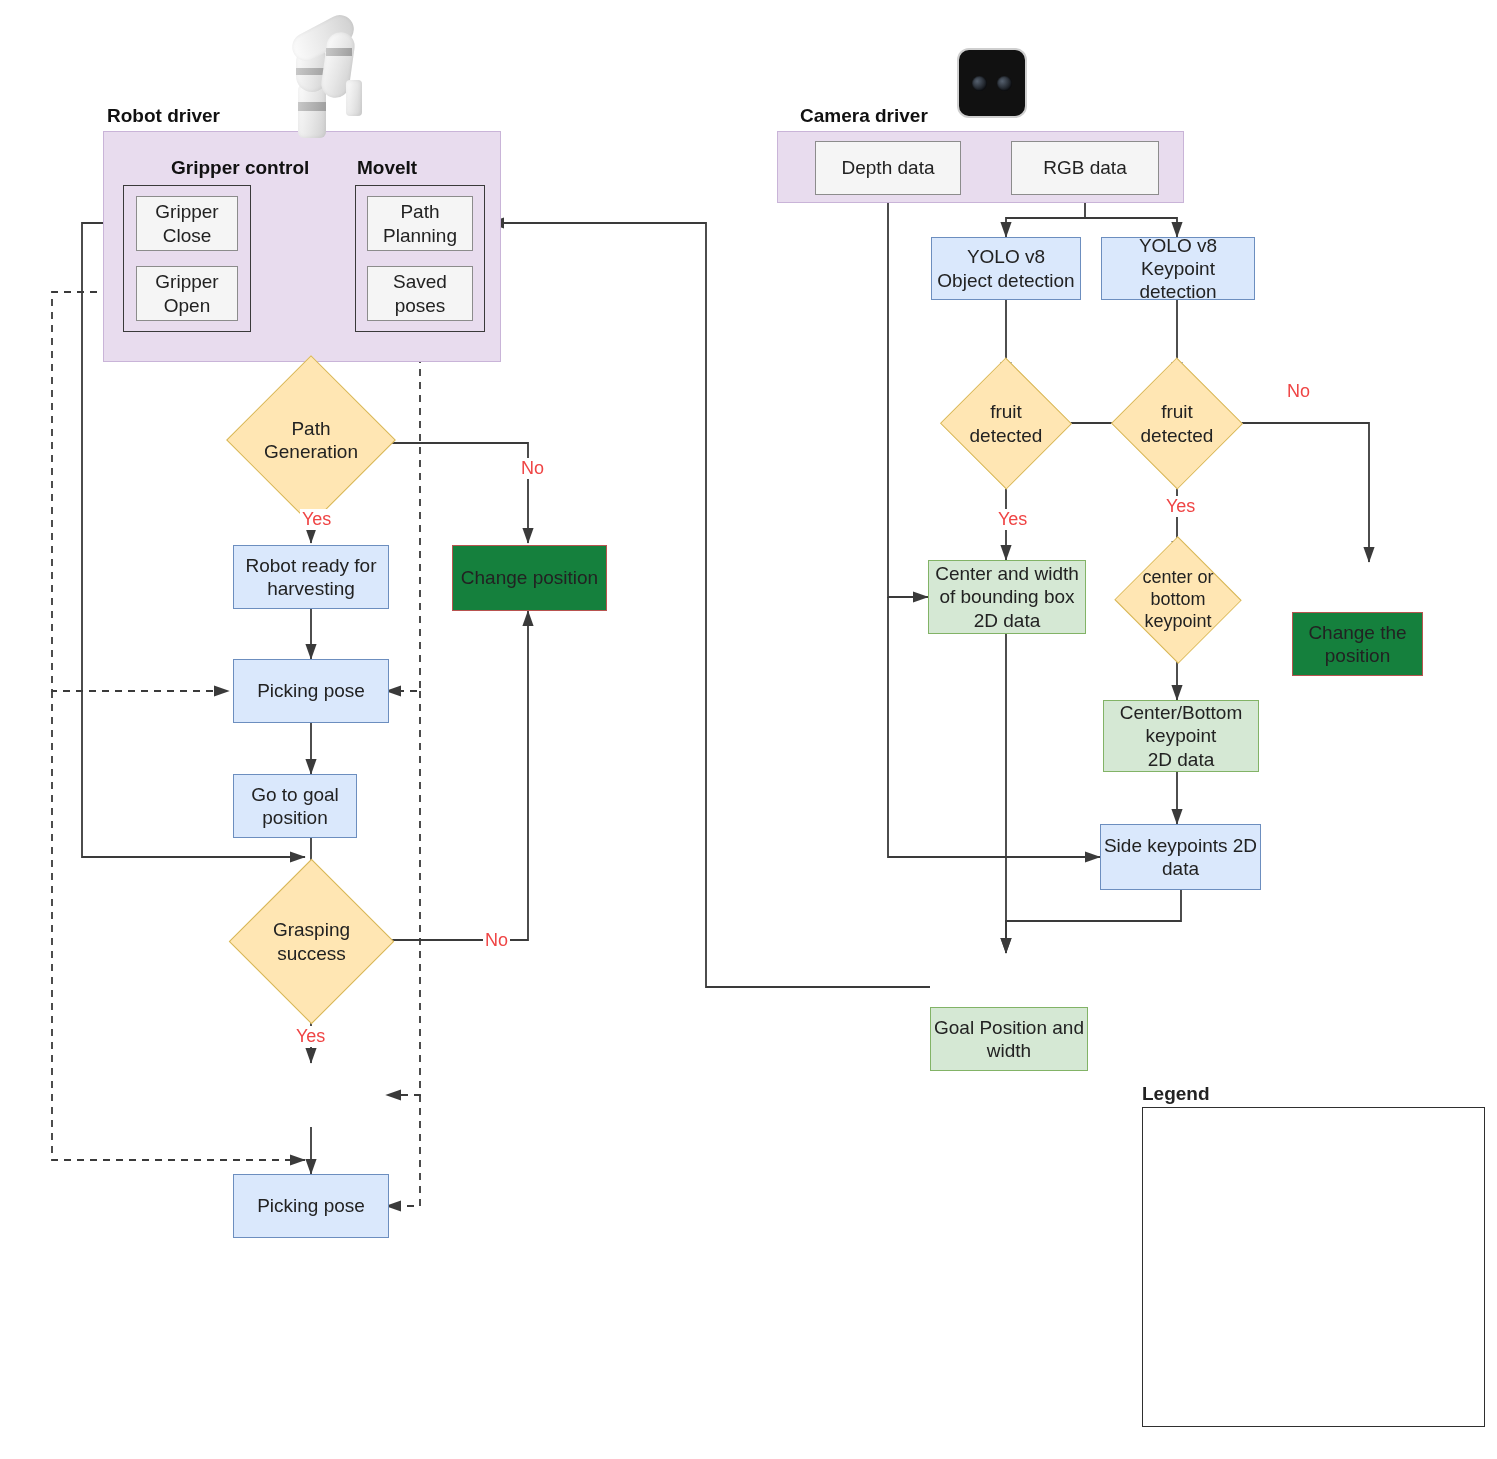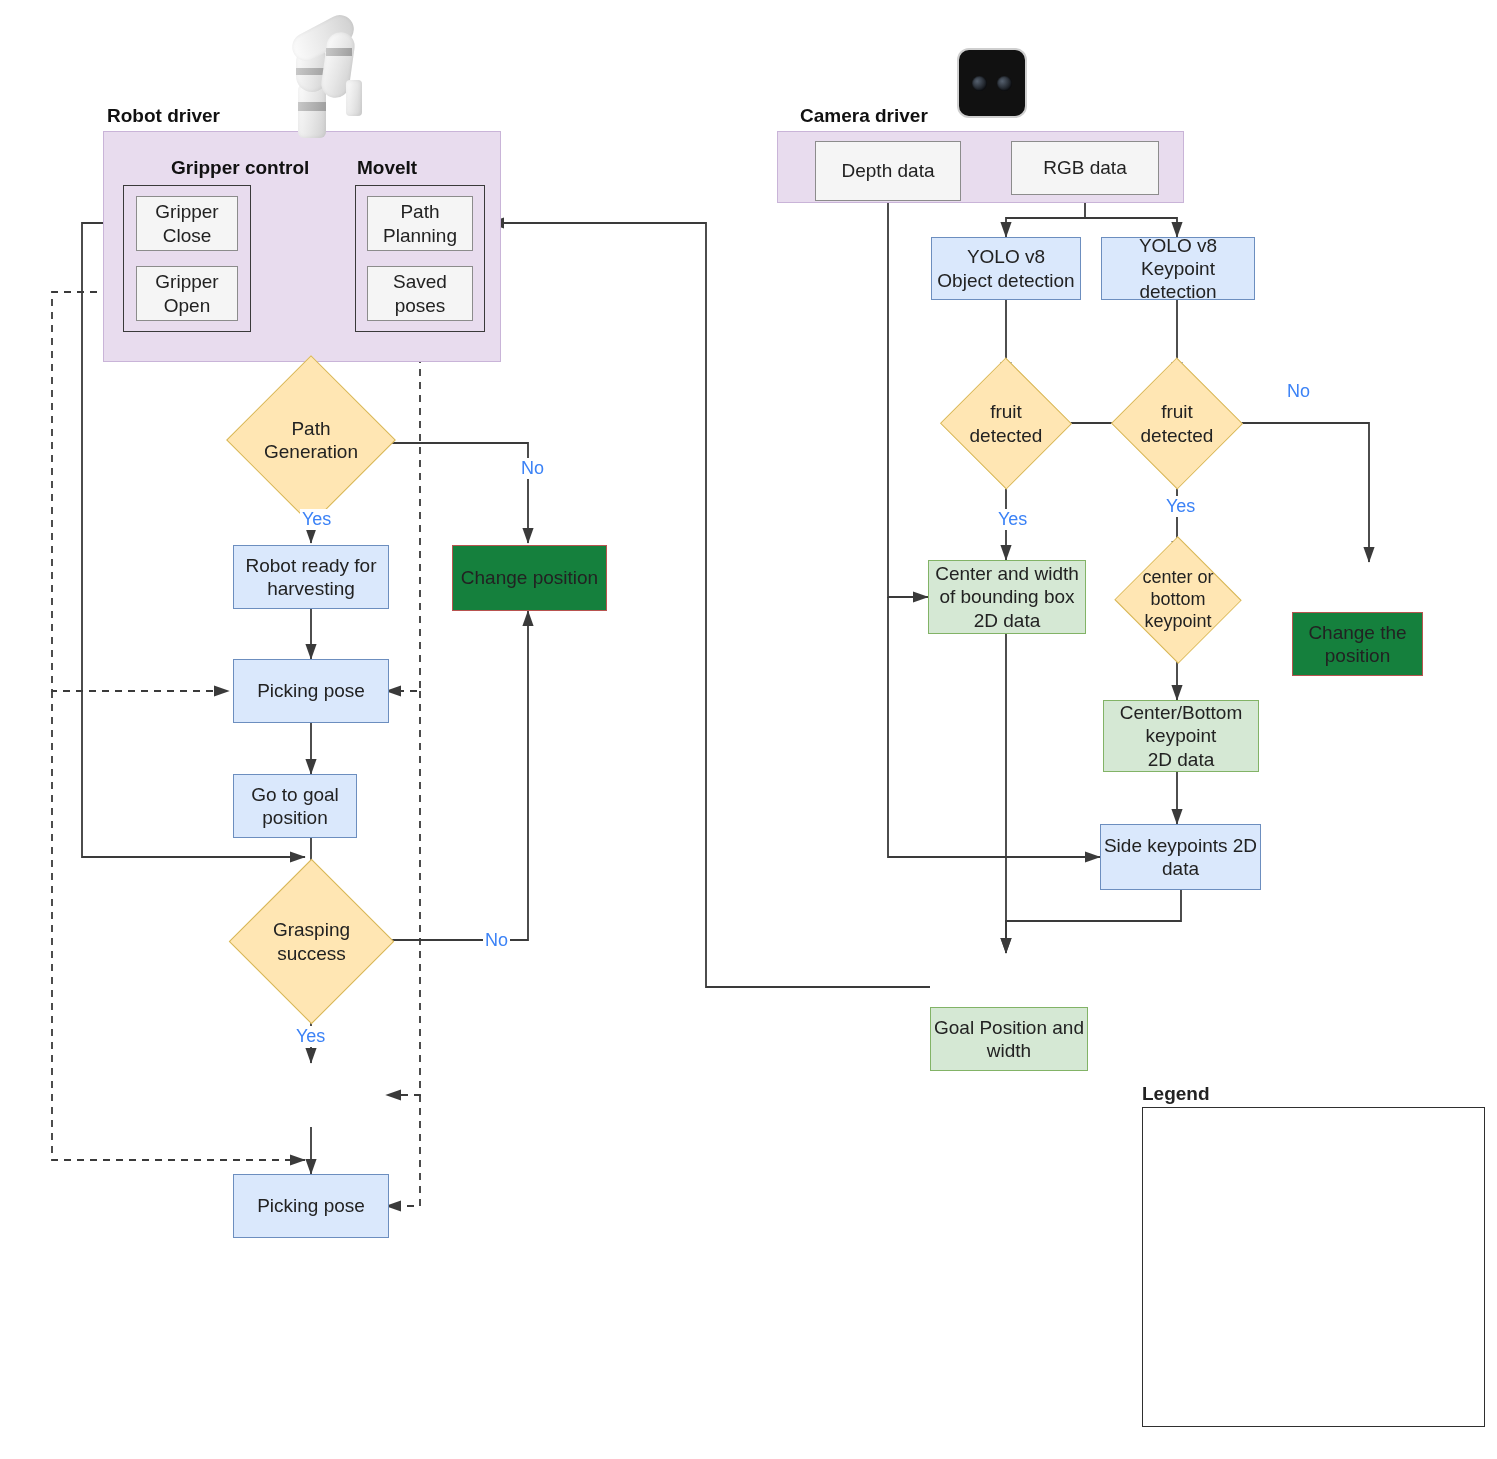--- a/index.html
+++ b/index.html
@@ -19,21 +19,21 @@
   .driver{background:#e8dcee;border:1.6px solid #c9b4d8;}
   .grpbox{background:transparent;border:1.8px solid #3a3a3a;}
 
   .dia{position:absolute;z-index:3;}
   .dia .shape{position:absolute;inset:0;background:#ffe6b3;border:1.6px solid #d6b656;
        transform:rotate(45deg);}
   .dia .lbl{position:absolute;inset:0;display:flex;align-items:center;justify-content:center;
        text-align:center;font-size:19px;line-height:1.22;z-index:2;}
 
   .hdr{position:absolute;font-weight:bold;font-size:19px;z-index:4;color:#111;}
-  .elabel{position:absolute;font-size:18px;z-index:4;color:#3b82f6;background:#fff;padding:0 2px;}
+  .elabel{position:absolute;font-size:18px;z-index:4;color:#ef4444;background:#fff;padding:0 2px;}
 
   .photo{position:absolute;z-index:2;}
 
   
   .arm span{position:absolute;background:linear-gradient(100deg,#fdfdfd,#e6e6e6 55%,#cfcfcf);
             border-radius:22px;box-shadow:inset 0 0 4px rgba(0,0,0,.08);}
   .arm i{position:absolute;background:linear-gradient(100deg,#c8c8c8,#9e9e9e);display:block;}
 
   
   .cam{background:#111;border-radius:12px;border:2px solid #cfcfcf;position:absolute;}
@@ -193,21 +193,21 @@
 
   <div class="elabel" style="left:483px;top:930px;">No</div>
   <div class="elabel" style="left:294px;top:1026px;">Yes</div>
 
 
   <div class="node proc" style="left:233px;top:1174px;width:156px;height:64px;">Picking pose</div>
 
   <div class="hdr" style="left:800px;top:105px;">Camera driver</div>
   <div class="node driver" style="left:777px;top:131px;width:407px;height:72px;z-index:1;"></div>
 
-  <div class="node ctrl" style="left:815px;top:141px;width:146px;height:60px;">Depth data</div>
+  <div class="node ctrl" style="left:815px;top:141px;width:146px;height:54px;">Depth data</div>
   <div class="node ctrl" style="left:1011px;top:141px;width:148px;height:54px;">RGB data</div>
 
   <div class="node proc" style="left:931px;top:237px;width:150px;height:63px;white-space:pre-line;">YOLO v8
 Object detection</div>
   <div class="node proc" style="left:1101px;top:237px;width:154px;height:63px;white-space:pre-line;">YOLO v8
 Keypoint detection</div>
 
   <div class="dia" style="left:946px;top:377px;width:120px;height:93px;">
     <div class="shape" style="transform:rotate(45deg) scale(0.78,1.0);"></div>
     <div class="lbl" style="white-space:pre-line;">fruit

